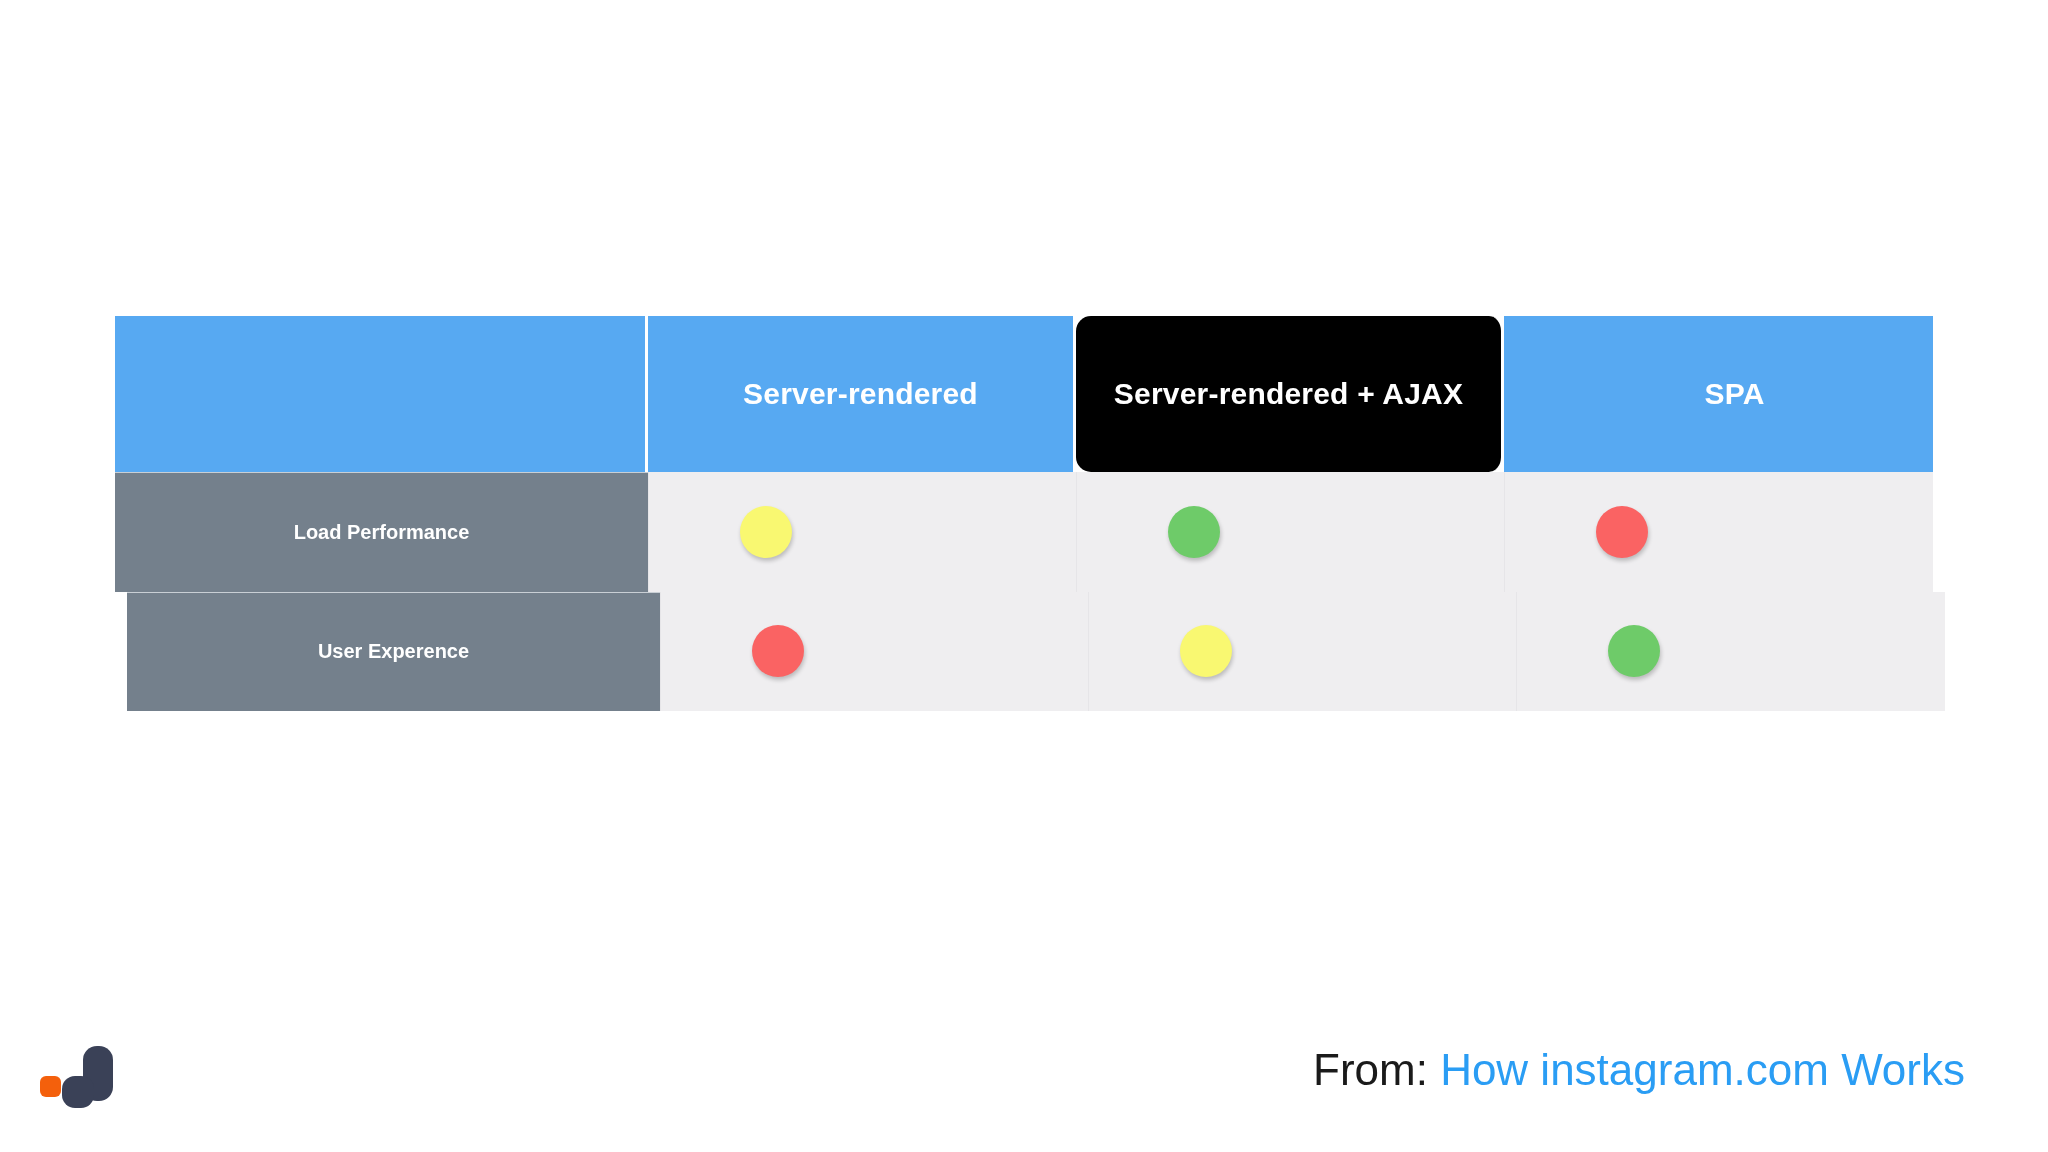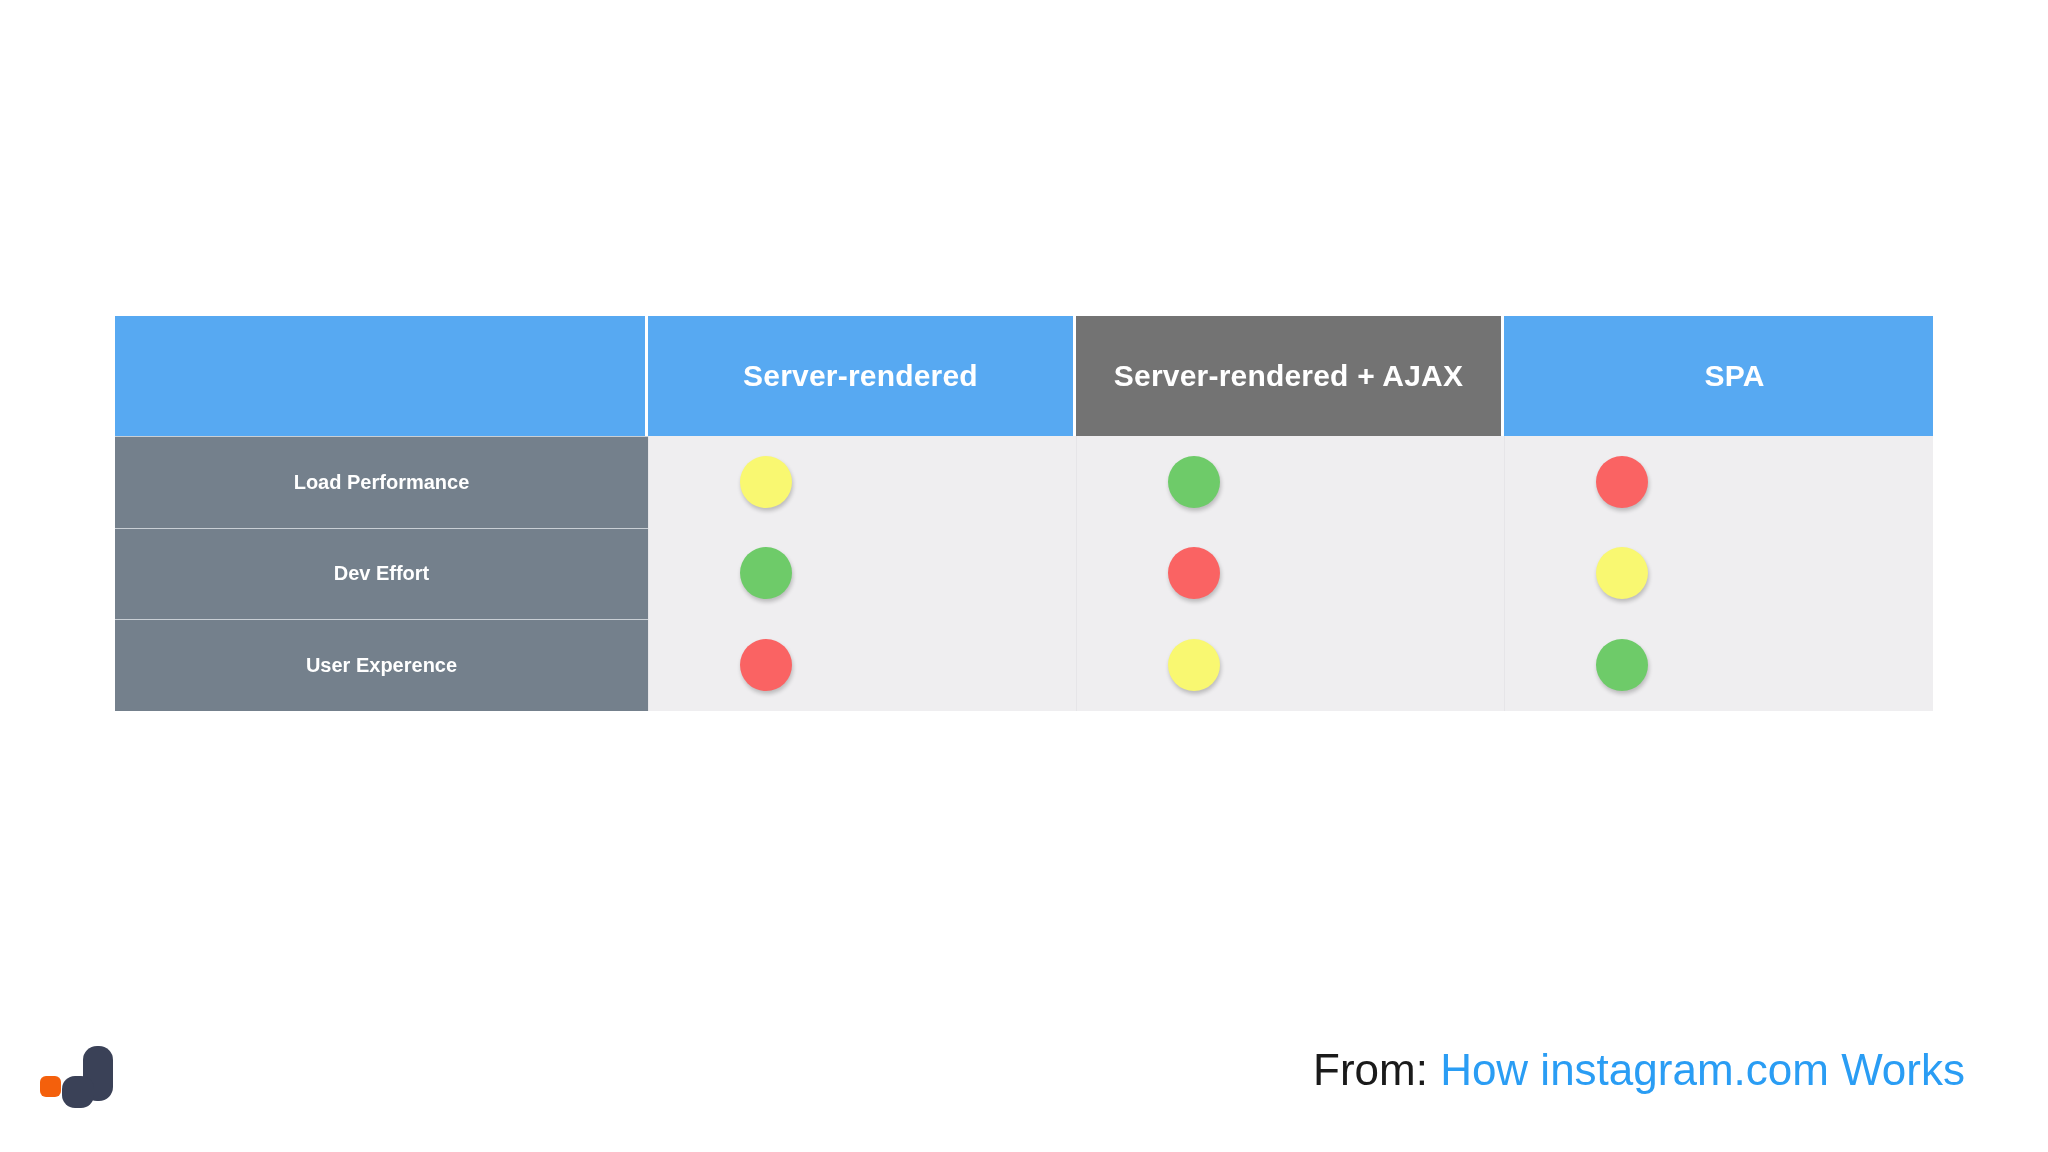--- a/index.html
+++ b/index.html
@@ -130,58 +130,43 @@
   }
 </style>
 </head>
 <body>
 
 <div id="comparison-table">
 
   <div class="table-row header-row">
     <div class="header-cell corner-cell col-label" style="background: rgb(87, 169, 242);"></div>
     <div class="header-cell col-data" style="background: rgb(87, 169, 242);">Server-rendered</div>
-    <div class="header-cell col-data" style="background: #737373;">Server-rendered + AJAX</div>
+    <div class="header-cell col-data" style="background: #000000; border-radius: 15px;">Server-rendered + AJAX</div>
     <div class="header-cell col-data-last" style="background: rgb(87, 169, 242); padding-left: 32px;">SPA</div>
   </div>
 
   <div class="table-row body-row">
     <div class="label-cell col-label" style="background: rgb(116, 128, 140);">Load Performance</div>
     <div class="value-cell col-data" style="background: rgb(239, 238, 240);">
       <span class="cell-divider"></span>
       <span class="status-dot dot-yellow" style="background: rgb(249, 248, 113);"></span>
     </div>
     <div class="value-cell col-data" style="background: rgb(239, 238, 240);">
       <span class="cell-divider"></span>
       <span class="status-dot dot-green" style="background: rgb(110, 203, 105);"></span>
     </div>
     <div class="value-cell col-data-last" style="background: rgb(239, 238, 240);">
       <span class="cell-divider"></span>
       <span class="status-dot dot-red" style="background: rgb(250, 99, 99);"></span>
     </div>
   </div>
 
-  <div class="table-row body-row">
-    <div class="label-cell col-label" style="background: rgb(116, 128, 140);">Dev Effort</div>
-    <div class="value-cell col-data" style="background: rgb(239, 238, 240);">
-      <span class="cell-divider"></span>
-      <span class="status-dot dot-green" style="background: rgb(110, 203, 105);"></span>
-    </div>
-    <div class="value-cell col-data" style="background: rgb(239, 238, 240);">
-      <span class="cell-divider"></span>
-      <span class="status-dot dot-red" style="background: rgb(250, 99, 99);"></span>
-    </div>
-    <div class="value-cell col-data-last" style="background: rgb(239, 238, 240);">
-      <span class="cell-divider"></span>
-      <span class="status-dot dot-yellow" style="background: rgb(249, 248, 113);"></span>
-    </div>
-  </div>
 
   <div class="table-row body-row">
-    <div class="label-cell col-label" style="background: rgb(116, 128, 140);">User Experence</div>
+    <div class="label-cell col-label" style="background: rgb(116, 128, 140); margin-left: 12px;">User Experence</div>
     <div class="value-cell col-data" style="background: rgb(239, 238, 240);">
       <span class="cell-divider"></span>
       <span class="status-dot dot-red" style="background: rgb(250, 99, 99);"></span>
     </div>
     <div class="value-cell col-data" style="background: rgb(239, 238, 240);">
       <span class="cell-divider"></span>
       <span class="status-dot dot-yellow" style="background: rgb(249, 248, 113);"></span>
     </div>
     <div class="value-cell col-data-last" style="background: rgb(239, 238, 240);">
       <span class="cell-divider"></span>

